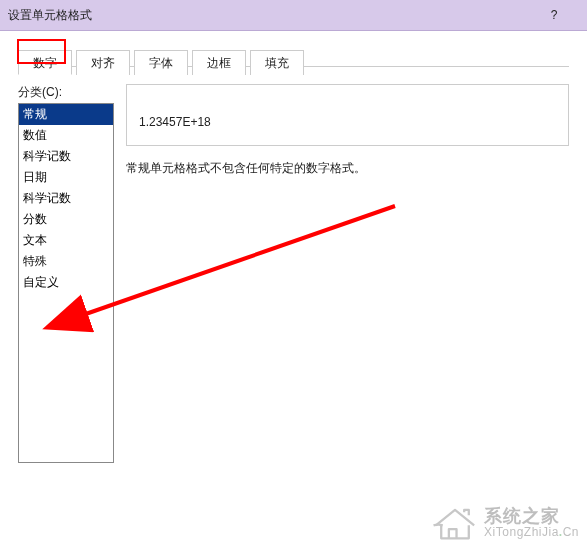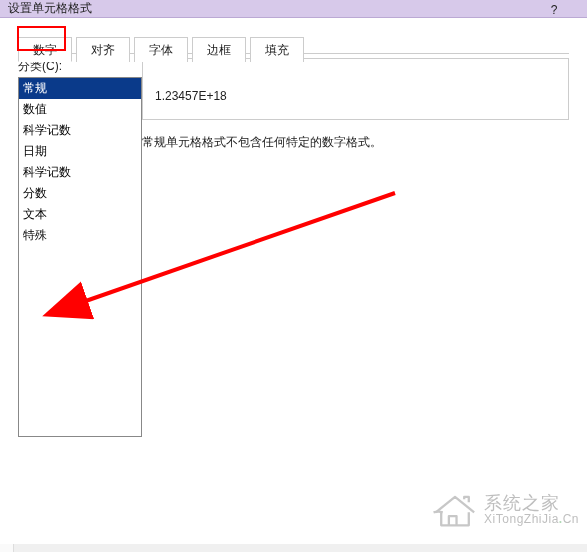--- a/index.html
+++ b/index.html
@@ -1,45 +1,45 @@
 <!DOCTYPE html>
 <html><head>
   <meta charset="utf-8">
   <style>
     * {box-sizing:border-box;margin:0;padding:0;font-family:"Microsoft YaHei","SimSun",sans-serif;font-size:12px}
     body {background:#f0f0f0;width:587px;height:552px;position:relative;overflow:hidden}
-    .titlebar {background:#d7c9ea;height:18px;display:flex;align-items:flex-end;padding:0 8px;border-bottom:1px solid #bba9d4;position:relative}
+    .titlebar {background:#d7c9ea;height:31px;display:flex;align-items:center;padding:0 8px;border-bottom:1px solid #bba9d4;position:relative}
     .titlebar-title {flex:1;color:#222}
     .titlebar-help {width:30px;text-align:center;color:#222;cursor:default;margin-right:10px}
     .body {background:#fff;height:526px;padding:10px 18px;position:relative}
     .tabs {display:flex;border-bottom:1px solid #ccc;height:26px}
     .tab {padding:4px 14px;border:1px solid #ccc;border-bottom:none;background:#fff;margin-right:4px;color:#222;cursor:default;position:relative;top:9px}
     .tab.active {background:#fff;border-bottom:1px solid #fff}
     .tab-highlight {position:absolute;border:2px solid #f00;width:49px;height:25px;left:17px;top:8px;pointer-events:none}
-    .content {display:flex;margin-top:4px;gap:0}
+    .content {display:flex;margin-top:17px;gap:12px}
     .left {display:flex;flex-direction:column}
     .left-label {margin-bottom:2px;color:#222}
-    .listbox {width:124px;height:360px;border:1px solid #888;background:#fff;overflow-y:scroll;position:relative}
+    .listbox {width:96px;height:360px;border:1px solid #888;background:#fff;overflow-y:scroll;position:relative}
     .listitem {padding:2px 4px;color:#000;cursor:default}
     .listitem.selected {background:#0a3a8a;color:#fff}
     
     .listbox::-webkit-scrollbar{width:15px}
     .listbox::-webkit-scrollbar-track{background:#f0f0f0;border-left:1px solid #ccc}
     .listbox::-webkit-scrollbar-thumb{background:#cdcdcd;border:1px solid #aaa}
     .right {flex:1}
     .preview-label {color:#222;margin-bottom:6px}
     .preview-box {border:1px solid #ccc;height:41px;padding:30px 12px;margin-bottom:14px;color:#222}
     .desc {color:#222}
     
     .arrow-svg {position:absolute;left:0;top:0;pointer-events:none}
     
     .wm {position:absolute;right:8px;bottom:14px;display:flex;align-items:center;gap:6px;opacity:.55;color:#8a8a8a}
     .wm-house {width:46px;height:40px}
     .wm-txt {display:flex;flex-direction:column;line-height:1.1}
-    .wm1{font-size:18px;font-weight:normal;letter-spacing:1px}
+    .wm1{font-size:18px;font-weight:bold;letter-spacing:1px}
     .wm2{font-size:10px;letter-spacing:.5px}
     .wm2-dot{color:#6fb777;font-weight:bold}
     .left-col-strip{position:absolute;left:0;top:0;bottom:0;width:14px;background:#fafafa;border-right:1px solid #ddd;z-index:0}
   </style>
 </head>
 <body>
 
 <div class="left-col-strip"></div>
 
 <div class="titlebar">
@@ -62,20 +62,21 @@
       <div class="left-label">分类(C):</div>
       <div class="listbox" id="listbox">
           <div class="listitem selected">常规</div>
           <div class="listitem">数值</div>
           <div class="listitem">科学记数</div>
           <div class="listitem">日期</div>
           <div class="listitem">科学记数</div>
           <div class="listitem">分数</div>
           <div class="listitem">文本</div>
           <div class="listitem">特殊</div>
+          <div class="listitem">自定义</div>
         </div>
     </div>
     <div class="right">
       <div class="preview-box">
         <span>1.23457E+18</span>
       </div>
       <div class="desc">常规单元格格式不包含任何特定的数字格式。</div>
     </div>
   </div>
 

